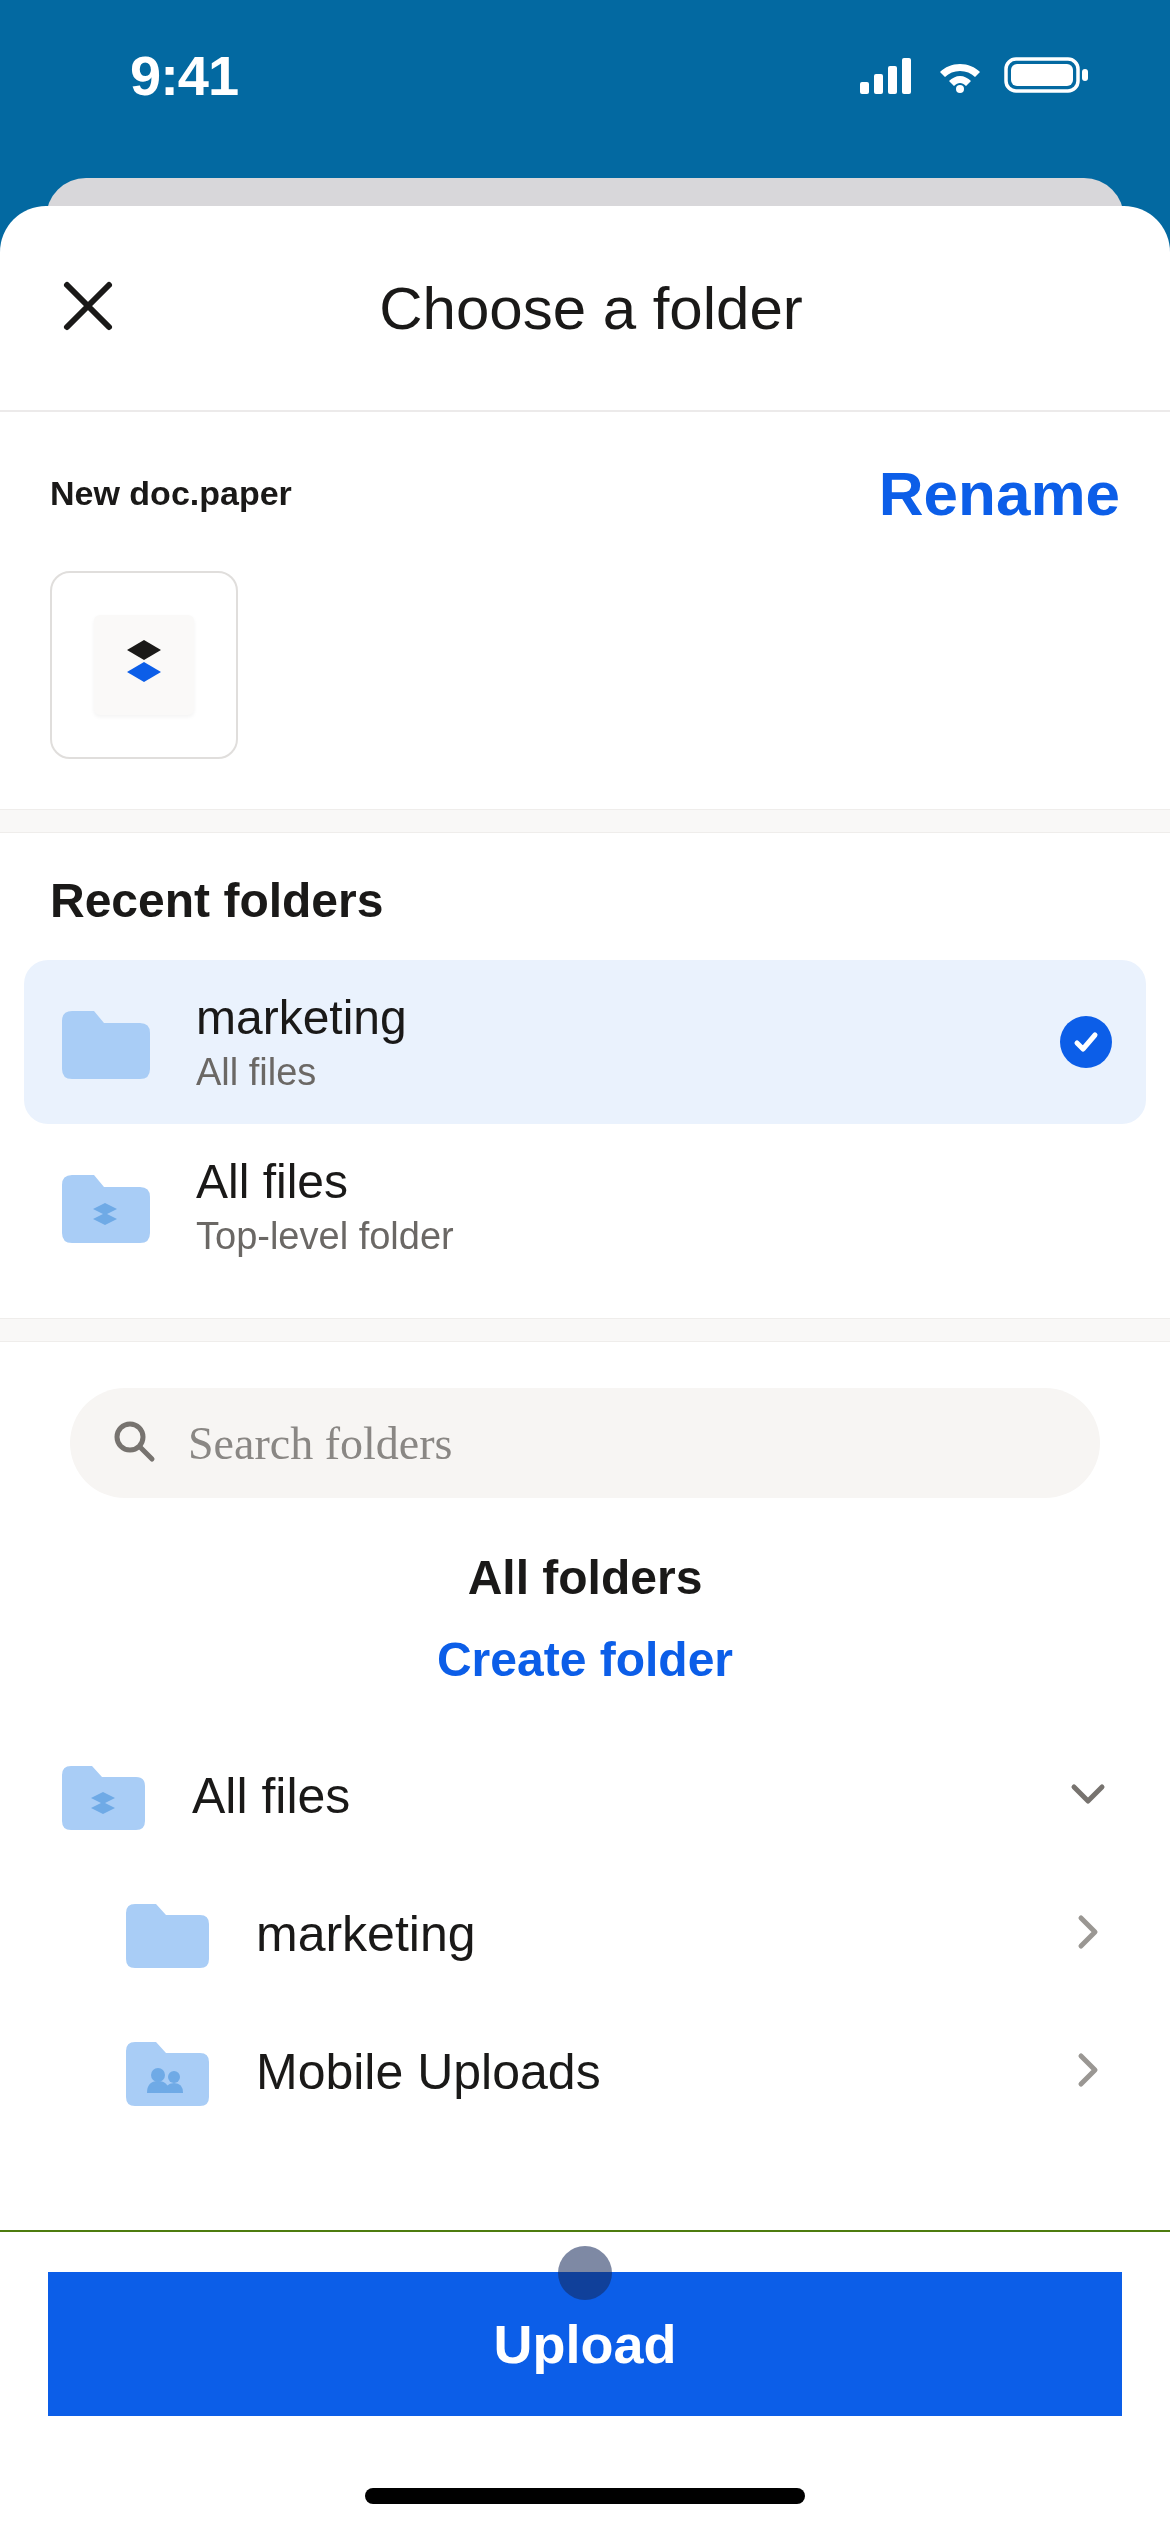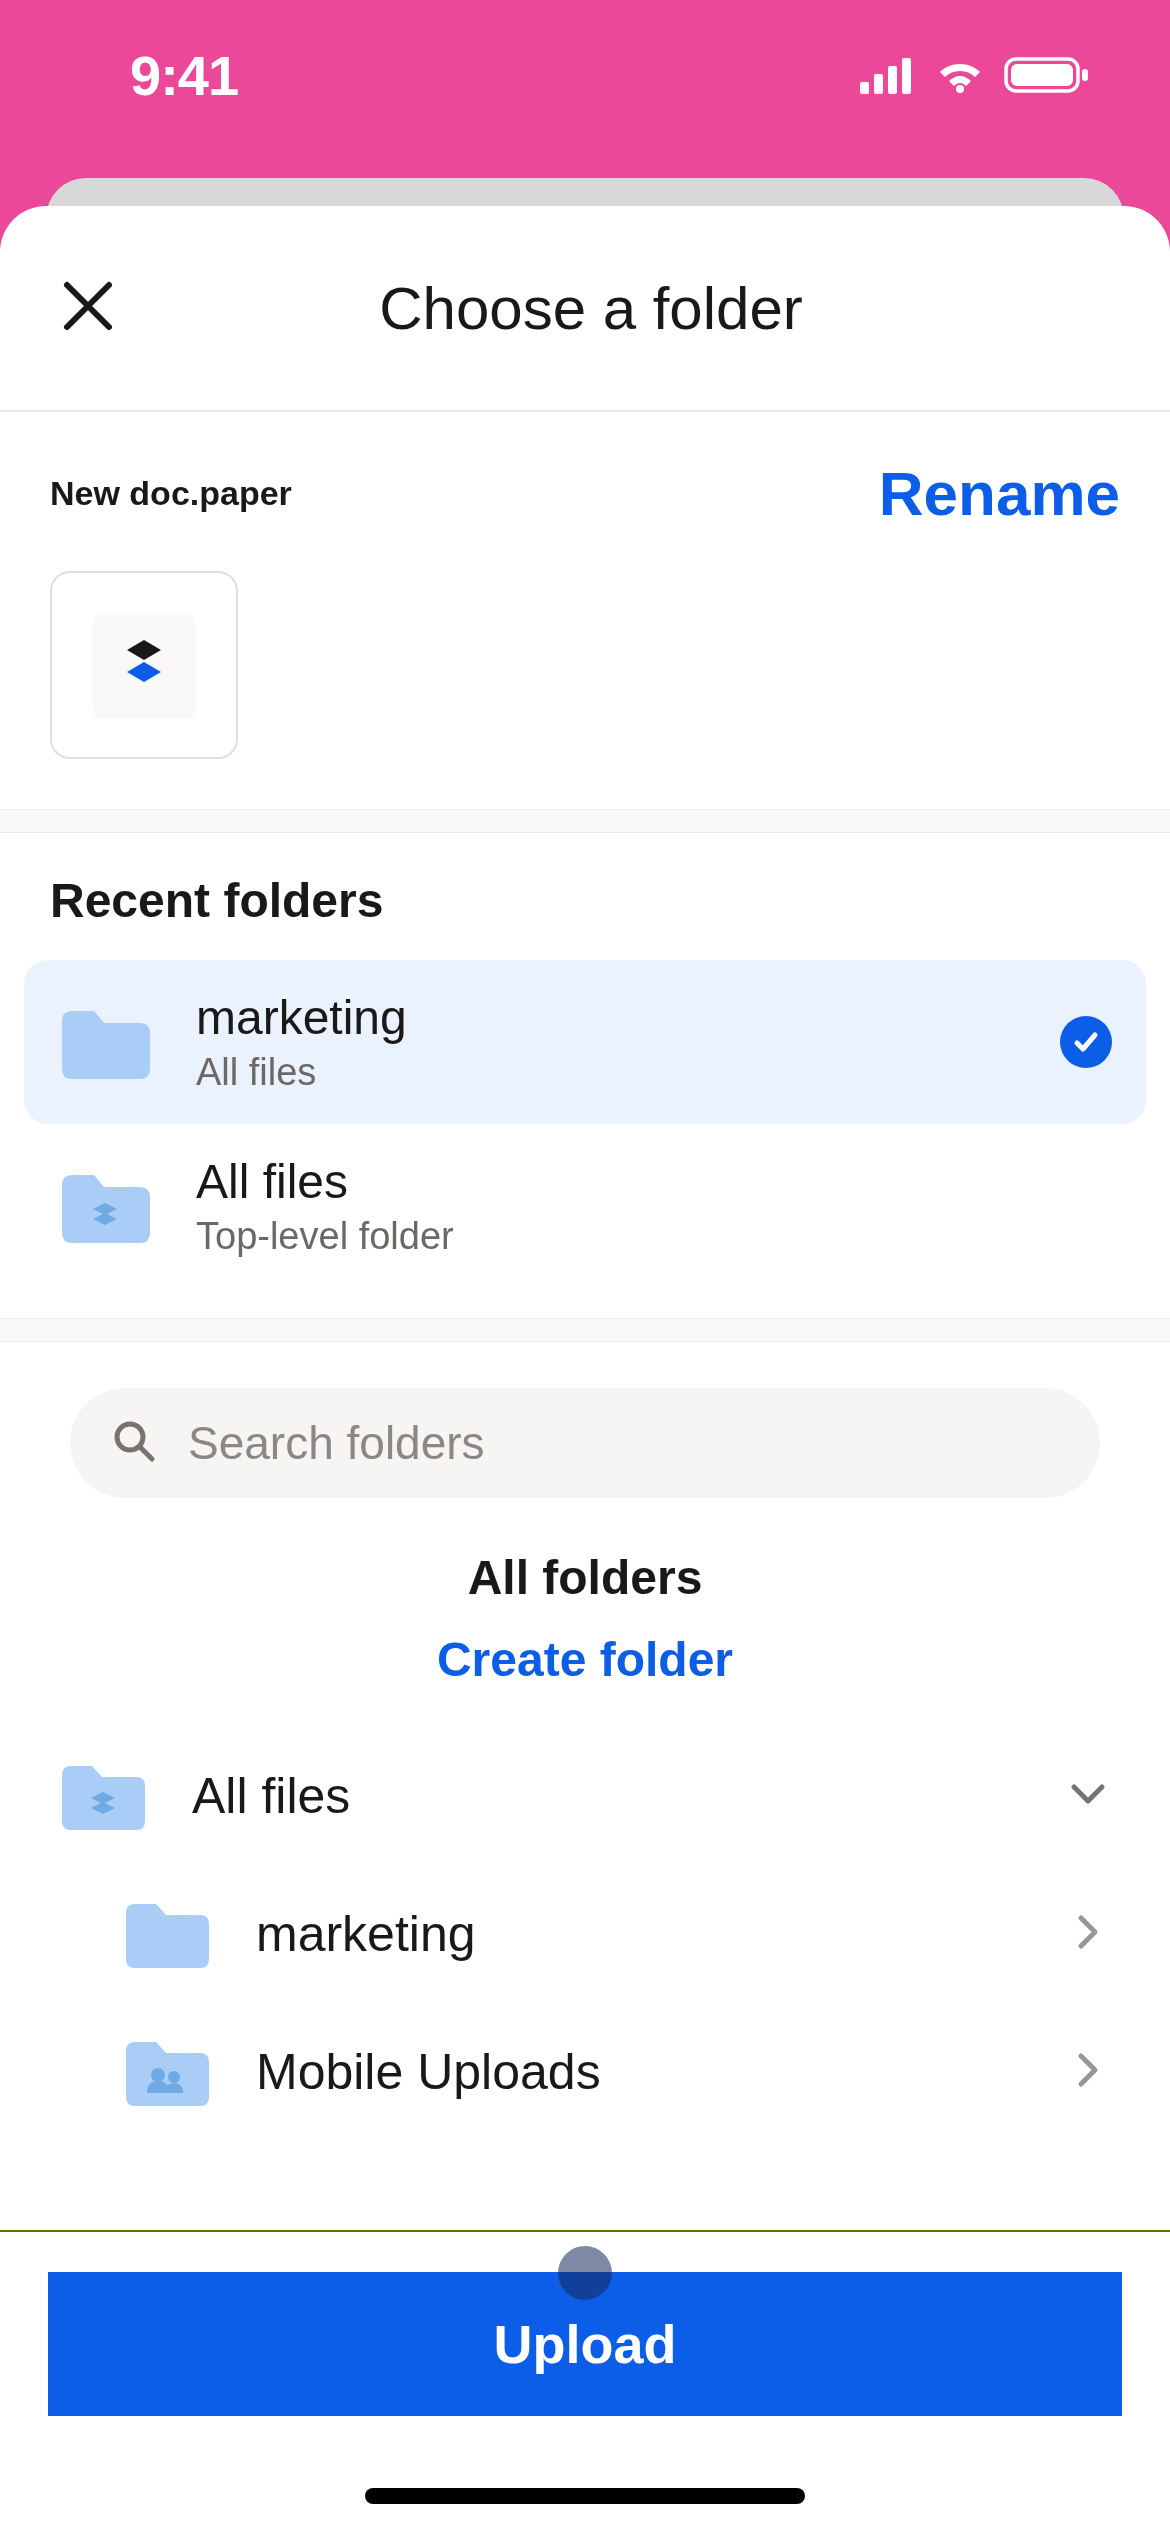--- a/index.html
+++ b/index.html
@@ -1,17 +1,17 @@
 <!DOCTYPE html>
 <html><head>
 <meta charset="utf-8">
 <style>
   * { box-sizing: border-box; margin: 0; padding: 0; }
   html, body { width: 1170px; height: 2532px; font-family: -apple-system, "Helvetica Neue", Arial, sans-serif; background:#000; }
-  .phone { width:1170px; height:2532px; background:#ec4899; position:relative; overflow:hidden; }
+  .phone { width:1170px; height:2532px; background:#0369a1; position:relative; overflow:hidden; }
 
   
   .status-bar { position:absolute; top:0; left:0; right:0; height:150px; display:flex; align-items:center; justify-content:space-between; padding:0 80px; color:#fff; }
   .status-time { font-size:56px; font-weight:600; letter-spacing:-1px; padding-left:50px;}
   .status-right { display:flex; align-items:center; gap:18px; }
   .status-right svg { display:block; }
 
   
   .bg-sheet { position:absolute; top:178px; left:46px; right:46px; height:100px; background:#d8d7da; border-radius:40px 40px 0 0; }
 
@@ -41,21 +41,21 @@
   .folder-item { display:flex; align-items:center; padding:30px 34px; border-radius:24px; gap:44px; position:relative; }
   .folder-item.selected { background:#eaf2fd; }
   .folder-icon { width:94px; height:78px; flex-shrink:0; }
   .folder-text { flex:1; display:flex; flex-direction:column; gap:6px; }
   .folder-name { font-size:48px; color:#1a1918; }
   .folder-sub  { font-size:38px; color:#6b6865; }
   .check-badge { width:52px; height:52px; border-radius:50%; background:#0c5ee8; display:flex; align-items:center; justify-content:center; flex-shrink:0; }
 
   
   .search-wrap { padding:46px 70px 36px 70px; }
-  .search-box { height:110px; background:#f7f5f3; border-radius:55px; display:flex; align-items:center; padding:0 40px; gap:30px; }
+  .search-box { height:110px; background:#f7f5f3; border-radius:55px; display:flex; align-items:center; padding:0 40px; gap:30px;font-family:Liberation Serif, serif; }
   .search-ph { font-size:46px; color:#8a8784; }
 
   
   .all-folders-head { display:flex; justify-content:space-between; align-items:center; padding:16px 50px 30px 50px;flex-direction:column; }
   .all-folders-title { font-size:48px; font-weight:700; color:#1a1918; }
   .create-link { font-size:48px; font-weight:600; color:#0c5ee8;margin-top:27px; }
 
   
   .tree { padding:10px 50px; }
   .tree-item { display:flex; align-items:center; gap:44px; padding:32px 8px; }

